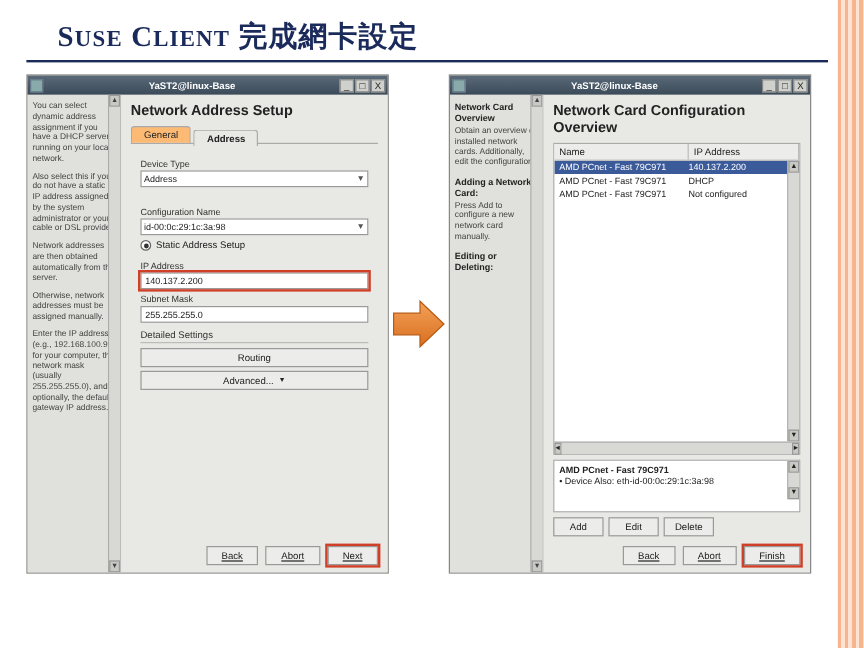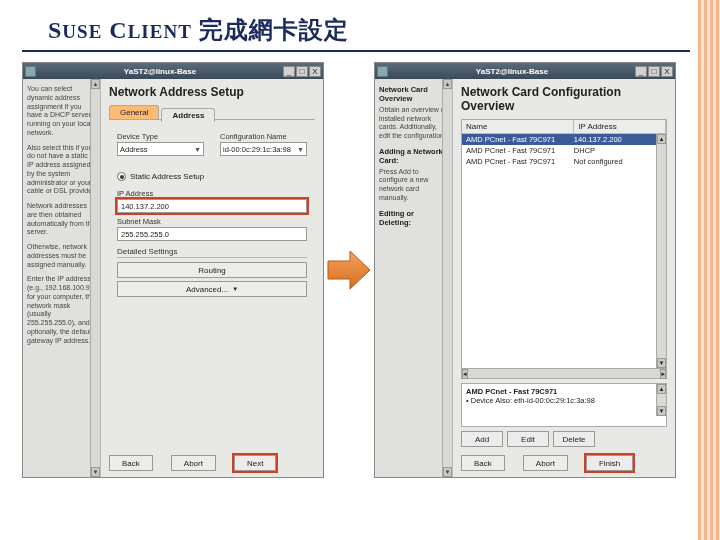--- a/index.html
+++ b/index.html
@@ -131,21 +131,21 @@
     padding: 2px 10px;
     font-size: 8px;
     background: #fdba74;
     border: 1px solid #aaa;
     border-bottom: none;
     margin-right: 2px;
     border-radius: 3px 3px 0 0;
   }
   .tab.active { background: #e8e8e4; position: relative; top: 3px; font-weight: bold; }
   .form-area { flex: 1; padding: 4px 8px; font-size: 8px; }
-  .row { display: flex; gap: 16px; margin-bottom: 16px; }
+  .row { display: flex; gap: 16px; margin-bottom: 4px; flex-direction: column; }
   .col { flex: 1; }
   .lbl { font-size: 7.5px; color: #333; margin-bottom: 1px; display: block; }
   .combo {
     display: flex; align-items: center;
     background: #fff; border: 1px solid #999;
     height: 14px; padding: 0 2px;
     font-size: 7.5px;
     justify-content: space-between;
   }
   .combo .chev { font-size: 7px; color: #555; }
@@ -178,24 +178,25 @@
     border: 1px solid #999;
     height: 16px;
     font-size: 8px;
     display: flex; align-items: center; justify-content: center;
     padding: 0 8px;
     min-width: 90px;
   }
   .btn.center { margin: 3px auto; }
   .bottom-bar {
     display: flex;
-    justify-content: flex-start;
-    gap: 18px;
+    justify-content: flex-end;
+    gap: 6px;
     padding: 4px 0 0 0;
     margin-top: auto;
+    text-decoration: underline;
   }
   .bottom-bar .btn { min-width: 40px; flex: 0 0 auto; padding: 0 12px; }
   .highlight-red {
     outline: 2px solid #d04028;
     outline-offset: 0;
   }
   
   .listbox {
     border: 1px solid #aaa;
     background: #fff;

